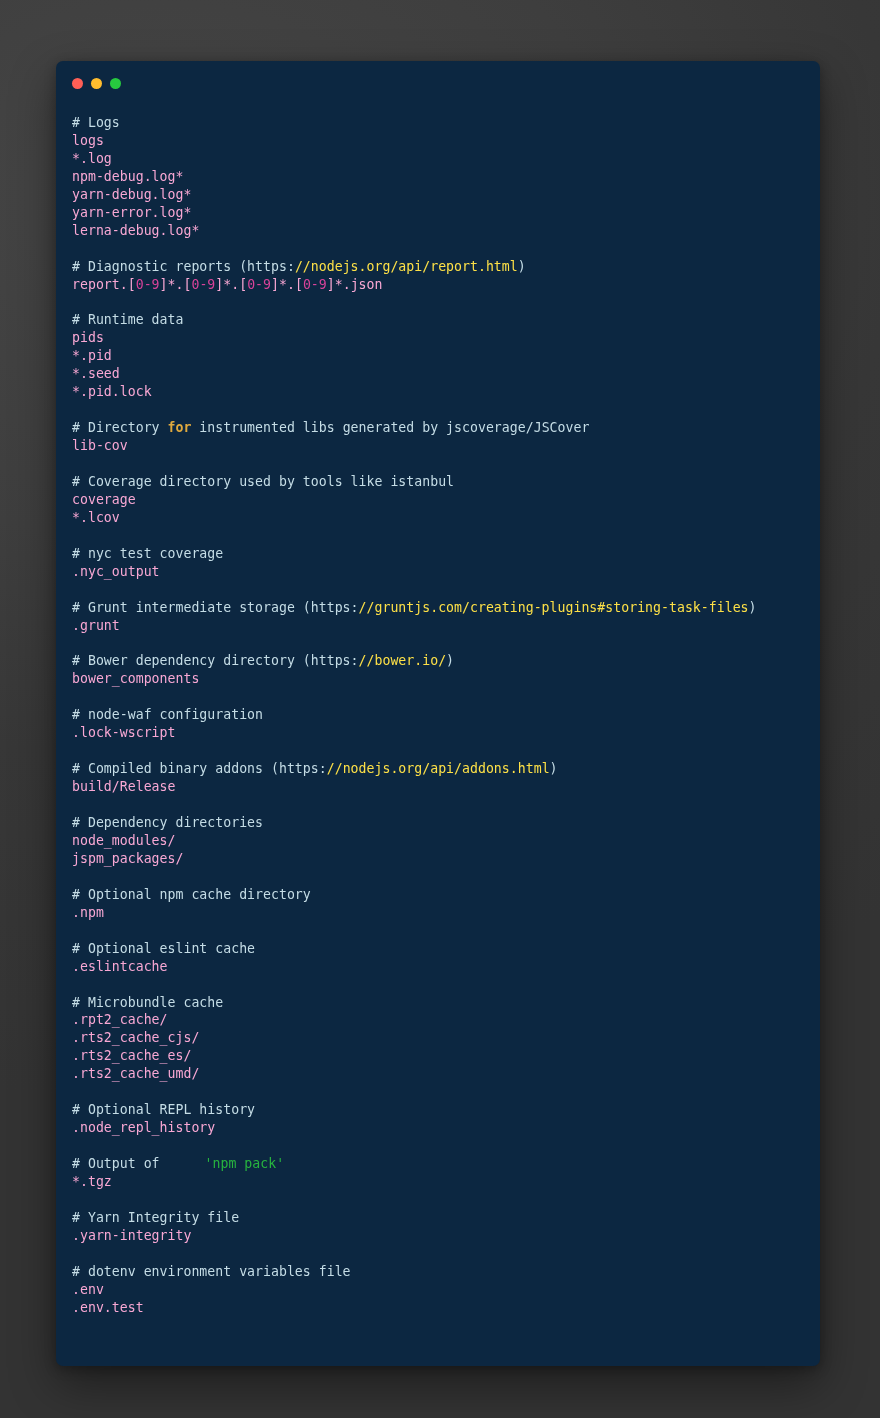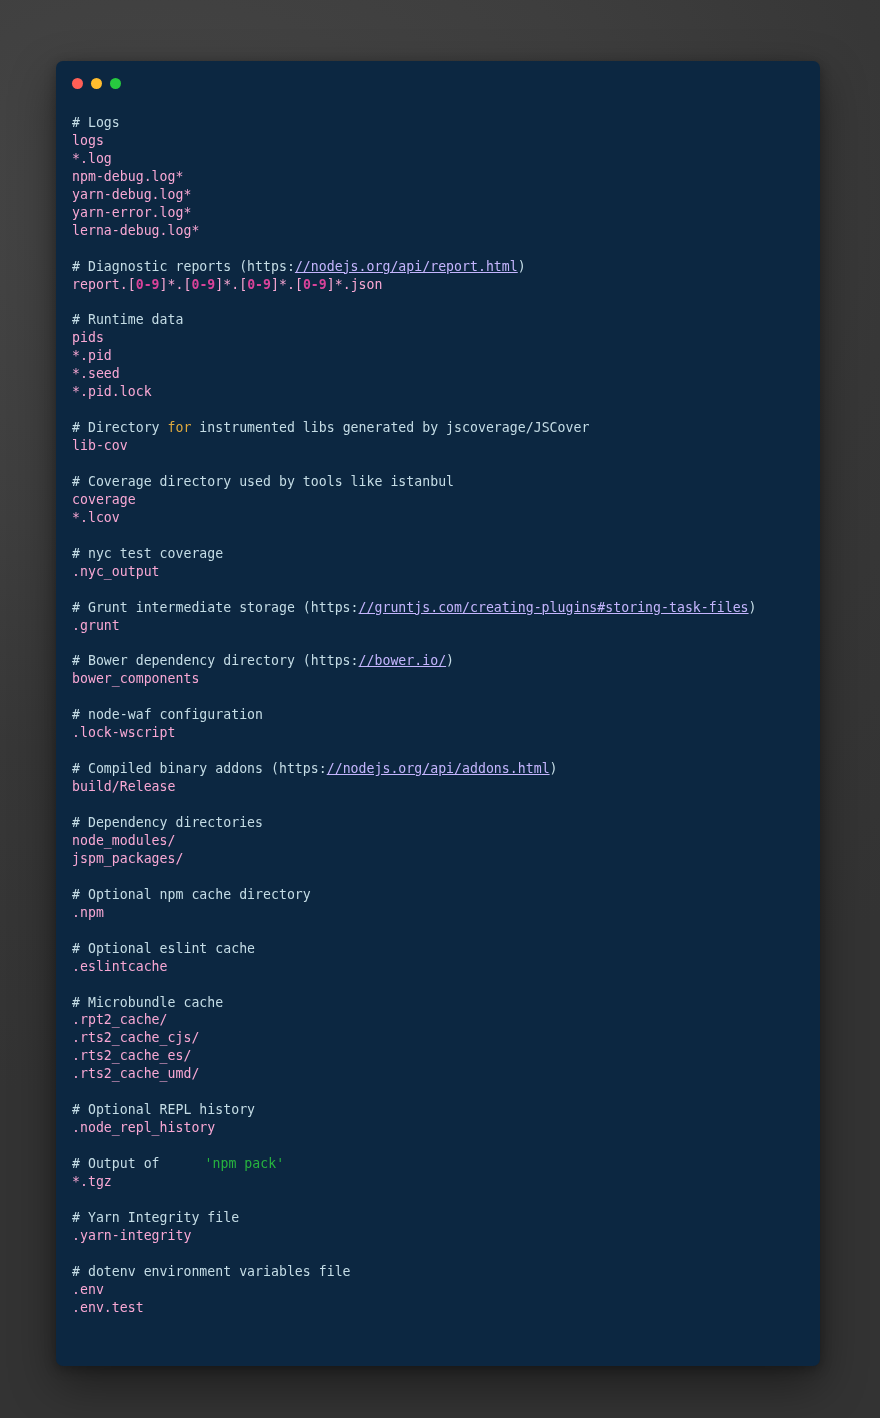--- a/index.html
+++ b/index.html
@@ -55,23 +55,23 @@
   }
   .line {
     min-height: 17.95px;
   }
   .line.blank {
     height: 17.95px;
   }
 
   .tok-cm  { color: #c5dde6; }
   .tok-pl  { color: #f9a8d4; }
-  .tok-url { color: #c4b5fd; text-decoration: underline; }
-  .tok-num { color: #d9439a; font-weight: bold; }
-  .tok-kw  { color: #e0aa3e; }
+  .tok-url { color: #fde047; }
+  .tok-num { color: #d9439a; }
+  .tok-kw  { color: #e0aa3e; font-weight: bold; }
   .tok-str { color: #27b33f; margin-left: 37px; }
 </style>
 </head>
 <body>
 
 <div id="window">
 
   <div id="titlebar">
     <span class="dot red"></span>
     <span class="dot yellow"></span>

